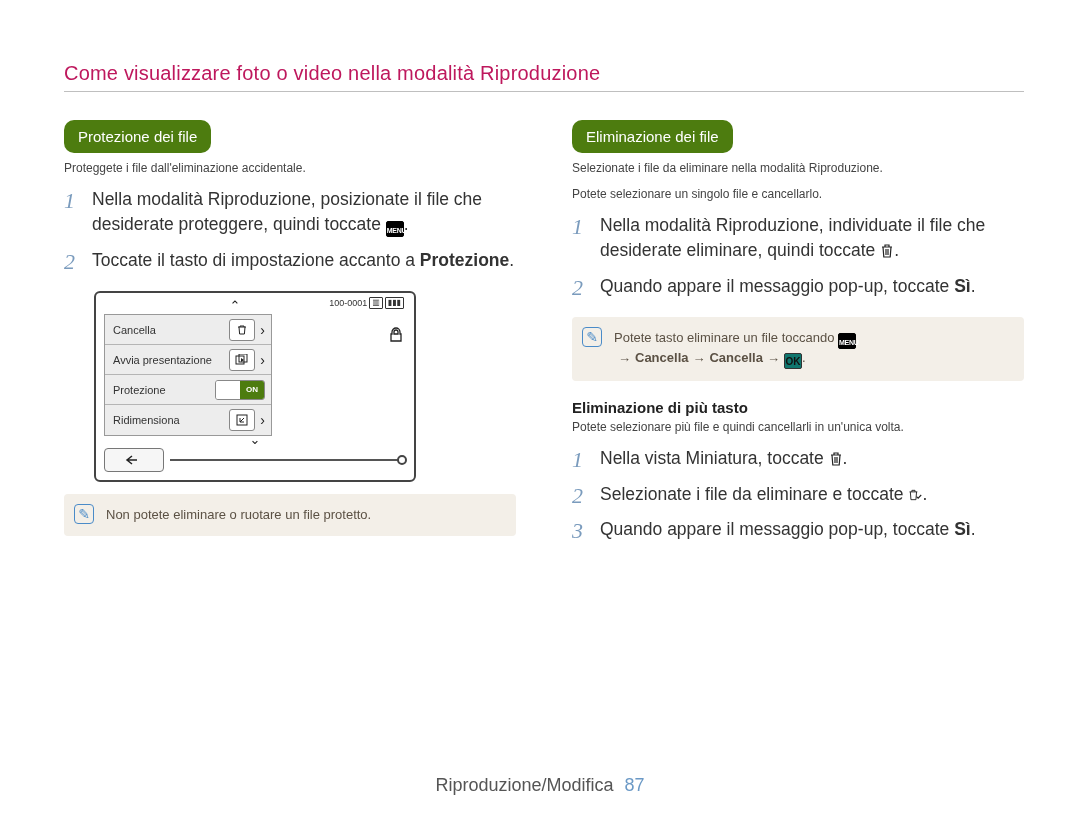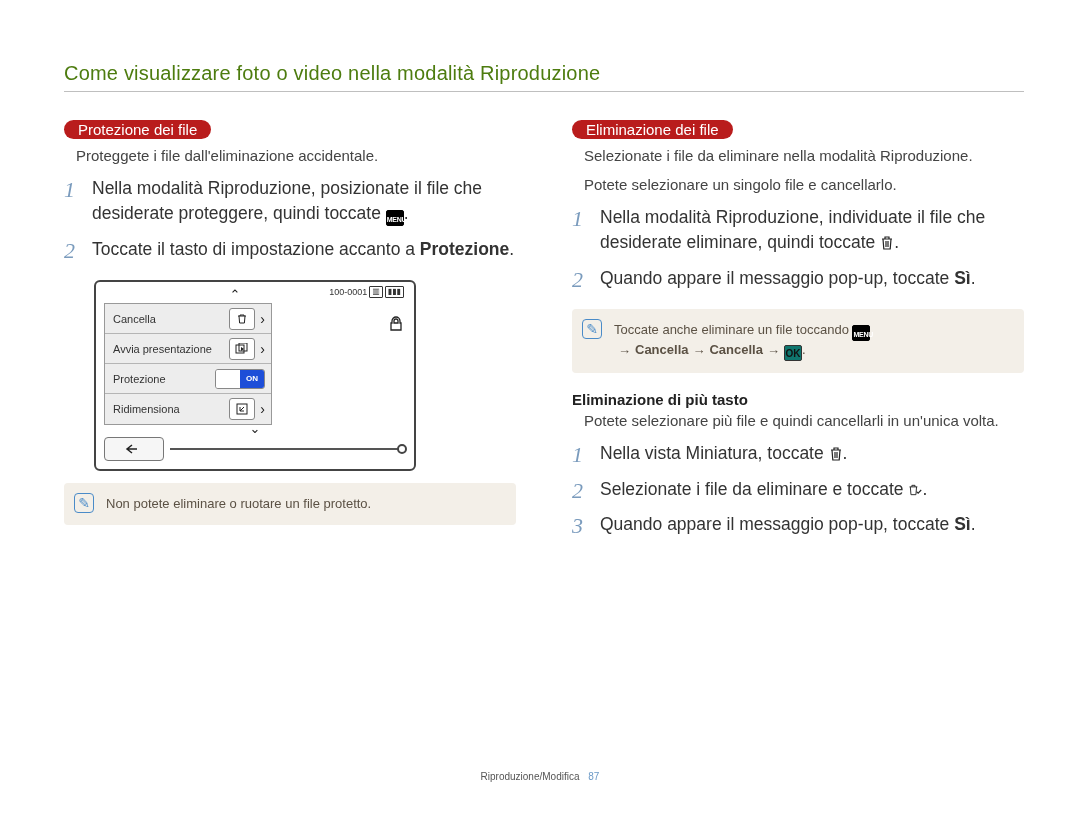--- a/index.html
+++ b/index.html
@@ -11,45 +11,45 @@
     font-family: Arial, "Helvetica Neue", Helvetica, sans-serif;
     color: #333;
     position: relative;
   }
   .page {
     padding: 62px 56px 0 64px;
   }
   .page-title {
     font-size: 20px;
     font-weight: 300;
-    color: #4d7c0f;
+    color: #be185d;
     border-bottom: 1px solid #bfbfbf;
     padding-bottom: 6px;
     letter-spacing: 0.2px;
   }
   .columns {
     display: flex;
     gap: 56px;
     margin-top: 28px;
   }
   .col { flex: 1; min-width: 0; }
   .pill {
     display: inline-block;
-    background: #b91c1c;
+    background: #4d7c0f;
     color: #fff;
     font-size: 15px;
-    padding: 1px 14px;
+    padding: 8px 14px;
     border-radius: 10px;
     font-weight: 400;
     margin-bottom: 4px;
   }
   .intro {
-    font-size: 15px;
+    font-size: 12px;
     color: #444;
-    margin: 4px 0 12px 12px;
+    margin: 4px 0 12px 0;
   }
   ol.steps {
     list-style: none;
     padding: 0;
     margin: 0 0 18px 0;
     counter-reset: step;
   }
   ol.steps > li {
     position: relative;
     padding-left: 28px;
@@ -205,21 +205,21 @@
     height: 20px;
   }
   .toggle span {
     width: 24px;
     display: inline-flex;
     align-items: center;
     justify-content: center;
     font-size: 8px;
     background: #fff;
   }
-  .toggle span.on { background: #1d4ed8; color: #fff; font-weight: 700; }
+  .toggle span.on { background: #4d7c0f; color: #fff; font-weight: 700; }
   .preview-area {
     flex: 1;
     position: relative;
   }
   .fig-caret-down {
     text-align: center;
     font-size: 13px;
     color: #222;
     height: 10px;
     line-height: 8px;
@@ -261,24 +261,24 @@
     display: inline-block;
     padding: 0 2px;
     border: 1px solid #333;
     font-size: 8px;
     line-height: 10px;
     border-radius: 1px;
   }
 
   .footer {
     position: absolute;
-    bottom: 33px;
+    bottom: 19px;
     left: 0; right: 0;
     text-align: center;
-    font-size: 10px;
+    font-size: 18px;
     color: #555;
   }
   .footer .pn { color: #6b99c6; margin-left: 6px; }
 
   svg { display: inline-block; vertical-align: -2px; }
 </style>
 </head>
 <body>
 
 <div class="page">
@@ -398,21 +398,21 @@
               <path d="M2 4h10M5 4V2h4v2M3 4l.8 10h6.4L11 4M6 6v6M8 6v6" fill="none" stroke="#222" stroke-width="1.2"></path>
             </svg><span>.</span>
         </li>
         <li>
           <span>Quando appare il messaggio pop-up, toccate </span><span class="bold">Sì</span><span>.</span>
         </li>
       </ol>
 
       <div class="note">
         <span class="note-icon">✎</span>
-        <span>Toccate anche eliminare un file toccando </span><span class="ico ico-menu">MENU</span><span class="arrow">→</span><span class="bold">Cancella</span><span class="arrow">→</span><span class="bold">Cancella</span><span class="arrow">→</span><span class="ico ico-ok">OK</span><span>.</span>
+        <span>Potete tasto eliminare un file toccando </span><span class="ico ico-menu">MENU</span><span class="arrow">→</span><span class="bold">Cancella</span><span class="arrow">→</span><span class="bold">Cancella</span><span class="arrow">→</span><span class="ico ico-ok">OK</span><span>.</span>
       </div>
 
       <div class="subhead">Eliminazione di più tasto</div>
       <p class="intro">Potete selezionare più file e quindi cancellarli in un'unica volta.</p>
 
       <ol class="steps">
         <li>
           <span>Nella vista Miniatura, toccate </span><svg class="ico-trash-plain" width="14" height="16" viewBox="0 0 14 16">
               <path d="M2 4h10M5 4V2h4v2M3 4l.8 10h6.4L11 4M6 6v6M8 6v6" fill="none" stroke="#222" stroke-width="1.2"></path>
             </svg><span>.</span>

